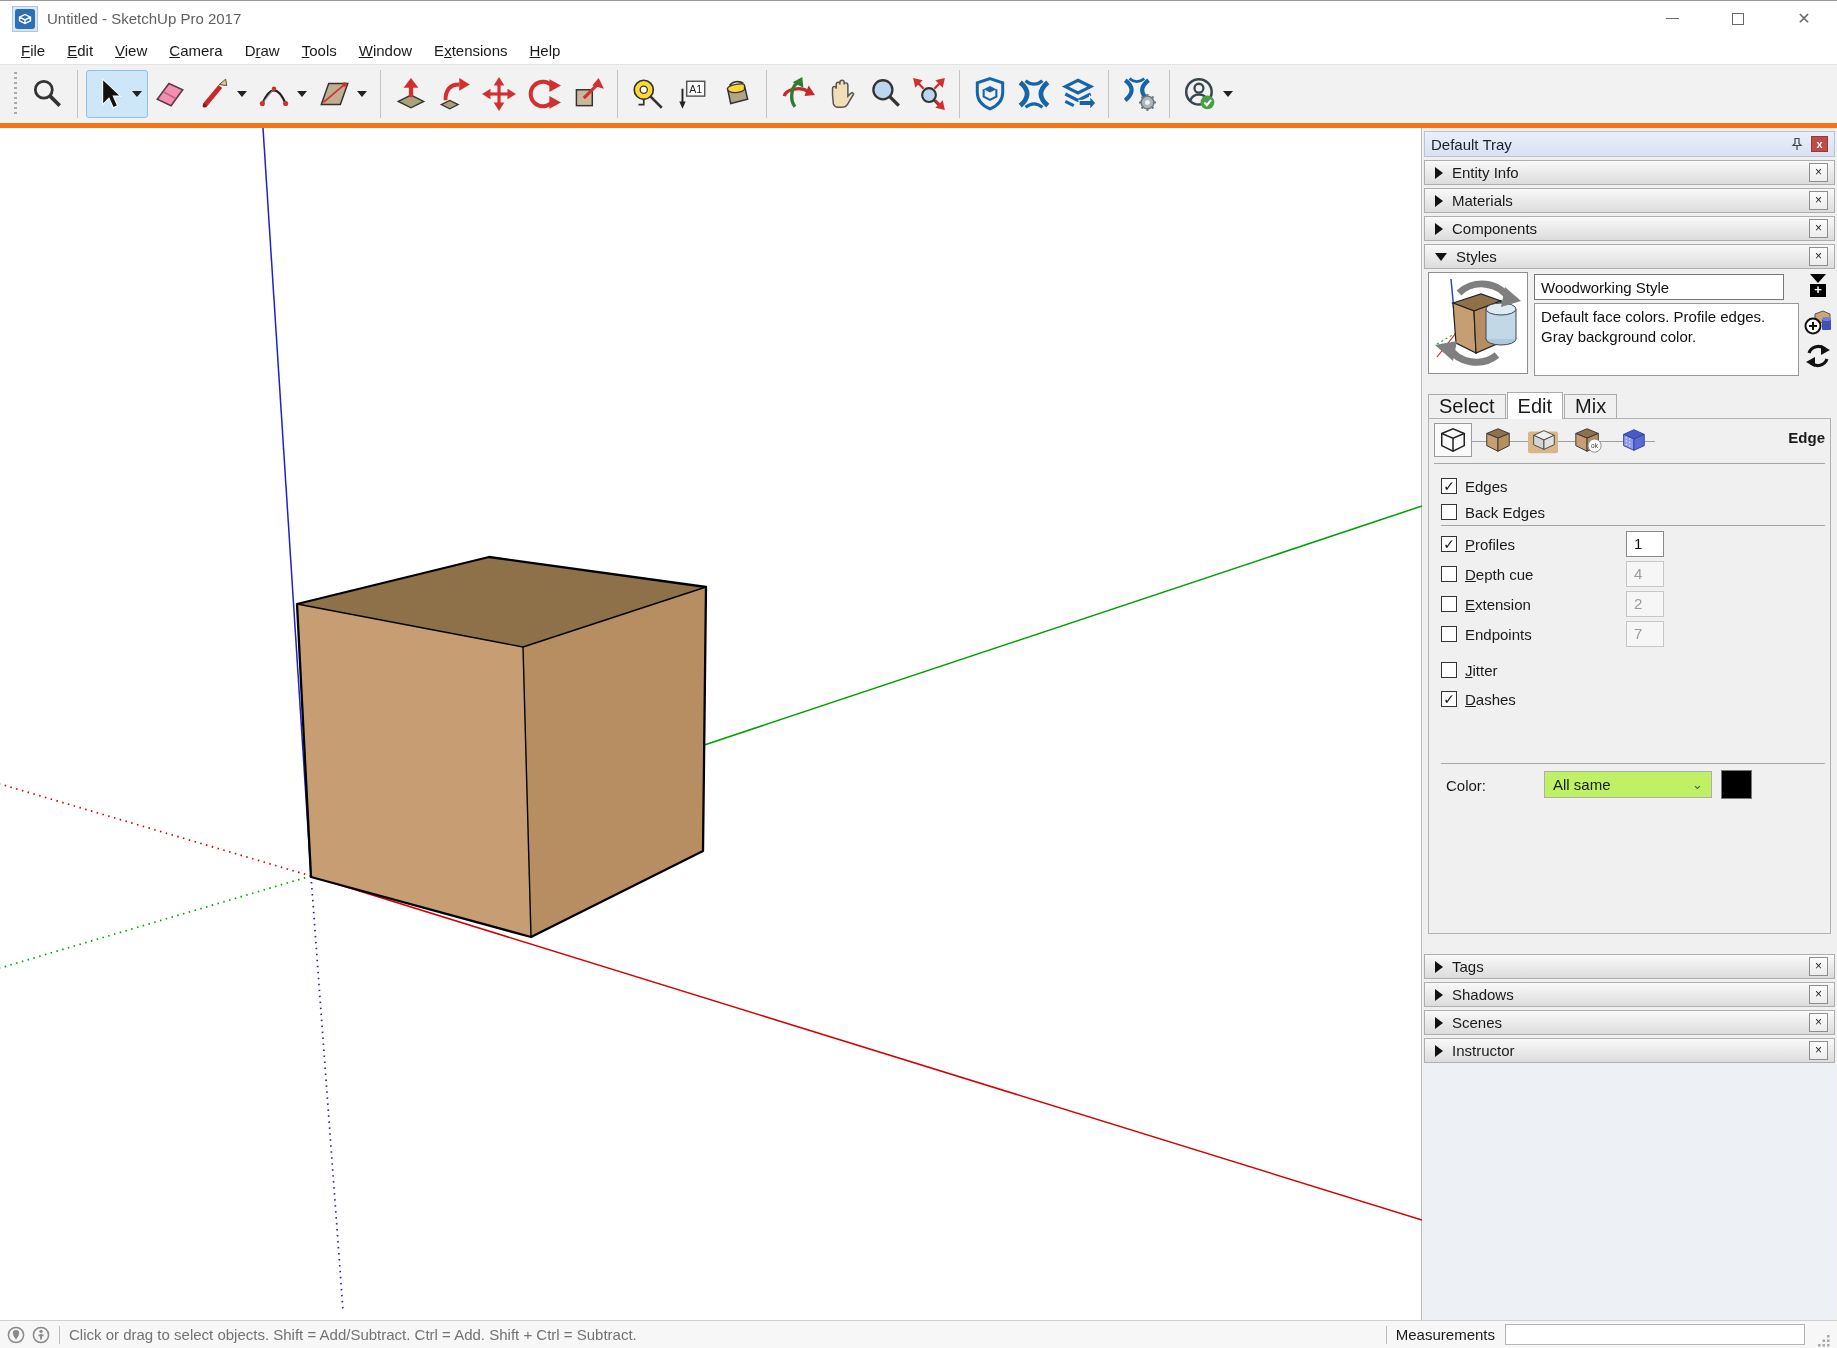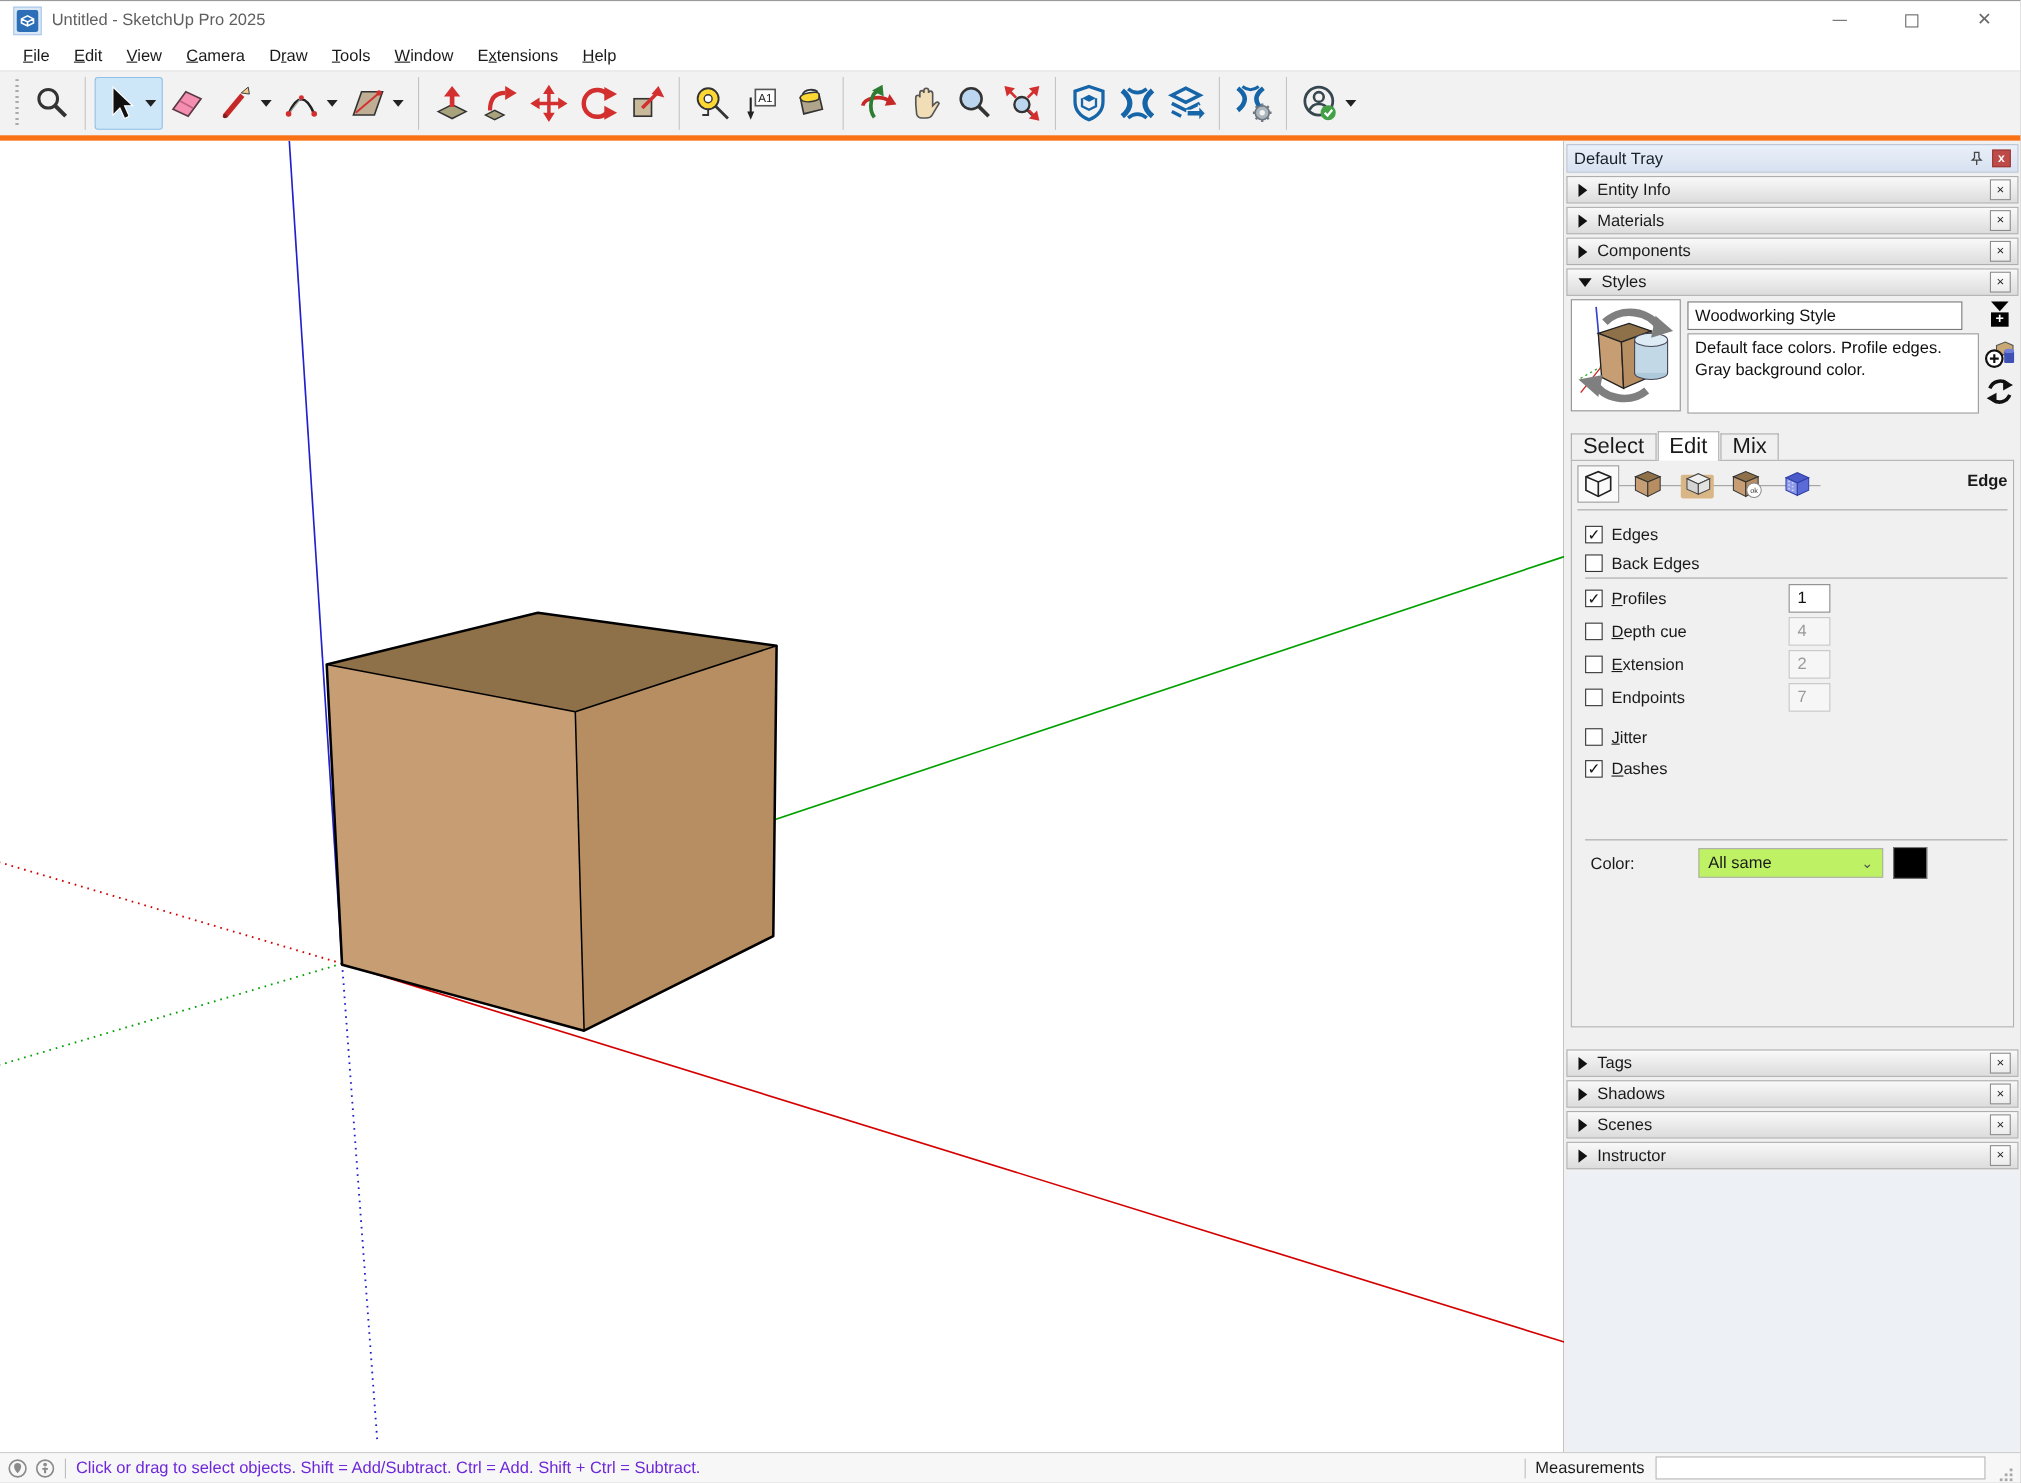--- a/index.html
+++ b/index.html
@@ -104,40 +104,40 @@
   .combo .chev{margin-left:auto;margin-right:8px;color:#555;font-size:13px;}
   .swatch{position:absolute;left:292px;top:351px;width:31px;height:29px;background:#000;border:1px solid #777;}
 
   .tray-filler{flex:1;background:#edf1f6;margin:2px 2px 0 2px;}
 
   
   .statusbar{position:absolute;left:0;top:1320px;width:100%;height:28px;background:#f7f7f7;
              border-top:1px solid #cfcfcf;display:flex;align-items:center;font-size:15px;}
   .sb-icon{width:18px;height:18px;margin-left:7px;}
   .sb-sep{width:1px;height:18px;background:#bdbdbd;margin:0 9px;}
-  .sb-hint{color:#6d28d9;}
+  .sb-hint{color:#737373;}
   .sb-space{flex:1;}
   .sb-meas-label{margin-right:10px;text-align:right;}
   .sb-input{width:300px;height:21px;border:1px solid #b5b5b5;background:#fff;margin-right:12px;
             font-family:inherit;font-size:14px;padding:0 4px;}
   .sb-grip{width:14px;height:14px;margin-right:6px;align-self:flex-end;}
 </style>
 </head>
 <body>
 
 <div class="app">
 
   <div class="titlebar">
     <div class="logo-box">
       <svg width="20" height="20" viewBox="0 0 22 22">
           <rect width="22" height="22" rx="3" fill="#2c6fb7"></rect>
           <path d="M5 9 L11 6 L17 9 L17 13 L11 16 L5 13 Z M5 9 L11 12 L17 9 M11 12 L11 16" fill="none" stroke="#fff" stroke-width="1.6"></path>
         </svg>
     </div>
-    <span class="title-text">Untitled - SketchUp Pro 2025</span>
+    <span class="title-text">Untitled - SketchUp Pro 2017</span>
     <div class="win-controls">
       <div class="win-btn">
           <span class="mini"></span>
         </div>
       <div class="win-btn">
           <span class="maxi"></span>
         </div>
       <div class="win-btn">
           <span class="clos">✕</span>
         </div>

